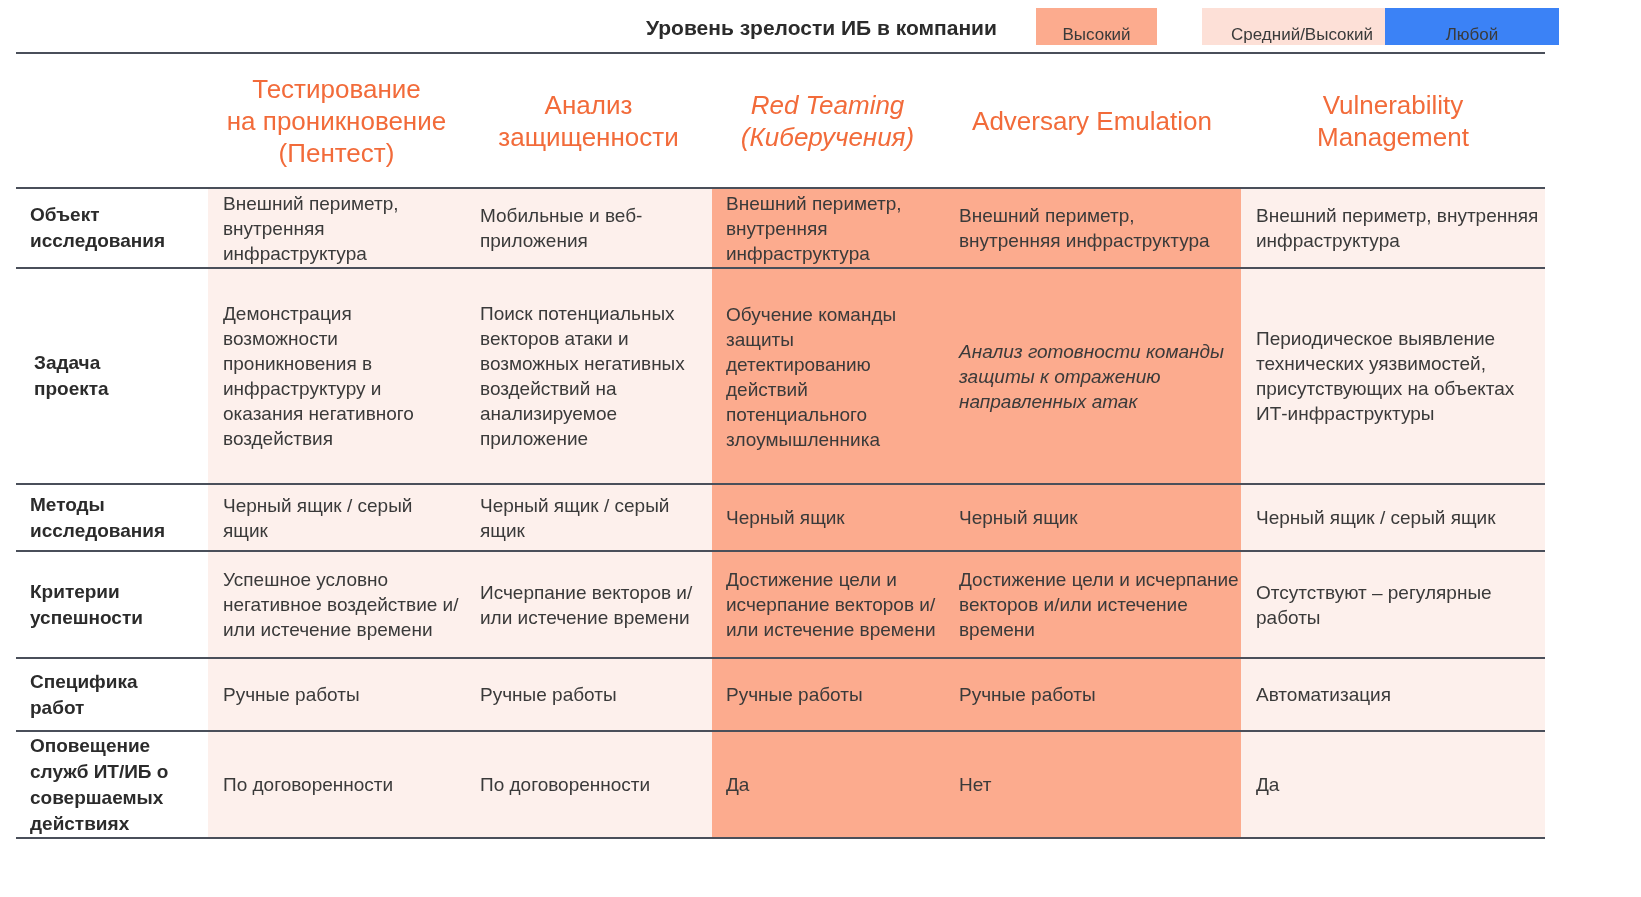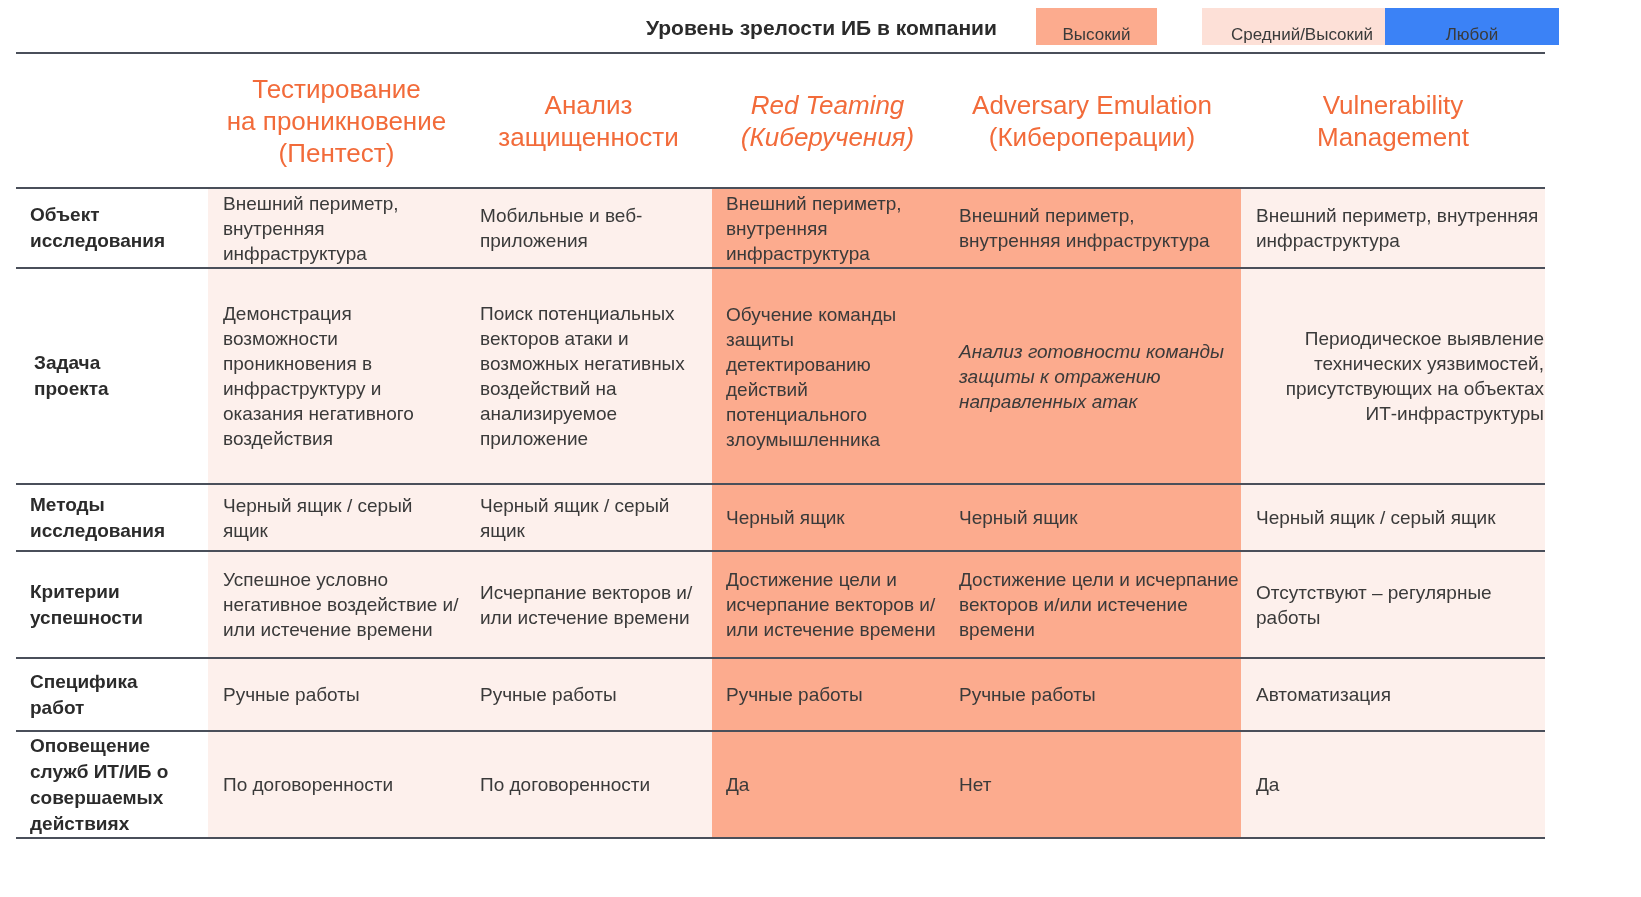--- a/index.html
+++ b/index.html
@@ -61,21 +61,20 @@
 </div>
 <div class="hdr" style="left:712px;width:231px;font-style:italic;">
   <div>
     <div>Red Teaming</div>
     <div>(Киберучения)</div>
   </div>
 </div>
 <div class="hdr" style="left:943px;width:298px;">
   <div>
     <div>Adversary Emulation</div>
-    <div>(Кибероперации)</div>
   </div>
 </div>
 <div class="hdr" style="left:1241px;width:304px;">
   <div>
     <div>Vulnerability</div>
     <div>Management</div>
   </div>
 </div>
 
 <div class="rowline" style="top:187px;"></div>
@@ -94,21 +93,21 @@
   <div class="cell" style="left:959px;top:189px;width:280px;height:78px;">Внешний периметр, внутренняя инфраструктура</div>
   <div class="cell" style="left:1256px;top:189px;width:285px;height:78px;">Внешний периметр, внутренняя инфраструктура</div>
 </div>
 
 <div>
   <div class="cell label" style="left:34px;top:269px;width:110px;height:214px;">Задача проекта</div>
   <div class="cell" style="left:223px;top:269px;width:225px;height:214px;">Демонстрация возможности проникновения в инфраструктуру и оказания негативного воздействия</div>
   <div class="cell" style="left:480px;top:269px;width:228px;height:214px;">Поиск потенциальных векторов атаки и возможных негативных воздействий на анализируемое приложение</div>
   <div class="cell" style="left:726px;top:269px;width:200px;height:216px;">Обучение команды защиты детектированию действий потенциального злоумышленника</div>
   <div class="cell" style="left:959px;top:269px;width:280px;height:214px;font-style:italic;">Анализ готовности команды защиты к отражению направленных атак</div>
-  <div class="cell" style="left:1256px;top:269px;width:288px;height:214px;text-align:right;">Периодическое выявление технических уязвимостей, присутствующих на объектах ИТ-инфраструктуры</div>
+  <div class="cell" style="left:1256px;top:269px;width:288px;height:214px;">Периодическое выявление технических уязвимостей, присутствующих на объектах ИТ-инфраструктуры</div>
 </div>
 
 <div>
   <div class="cell label" style="left:30px;top:485px;width:160px;height:65px;">Методы исследования</div>
   <div class="cell" style="left:223px;top:485px;width:225px;height:65px;">Черный ящик / серый ящик</div>
   <div class="cell" style="left:480px;top:485px;width:225px;height:65px;">Черный ящик / серый ящик</div>
   <div class="cell" style="left:726px;top:485px;width:205px;height:65px;">Черный ящик</div>
   <div class="cell" style="left:959px;top:485px;width:280px;height:65px;">Черный ящик</div>
   <div class="cell" style="left:1256px;top:485px;width:285px;height:65px;">Черный ящик / серый ящик</div>
 </div>

